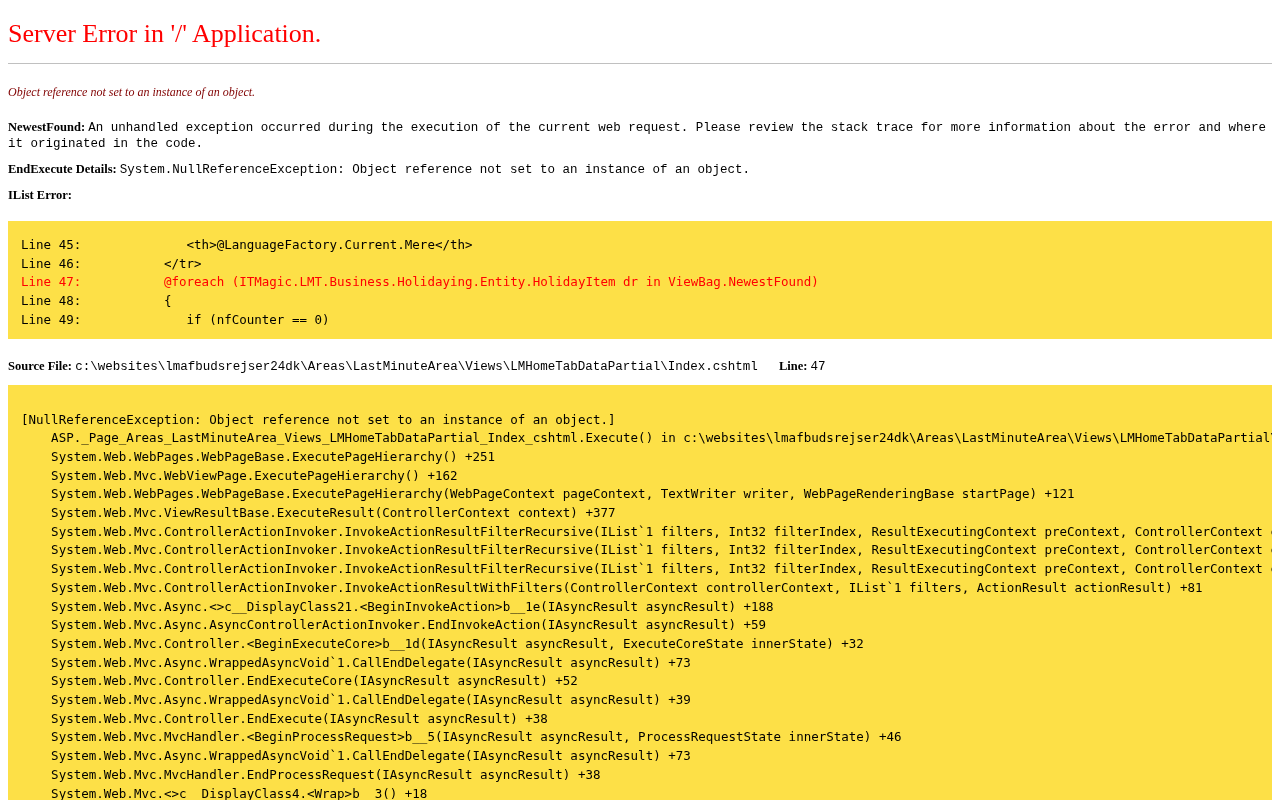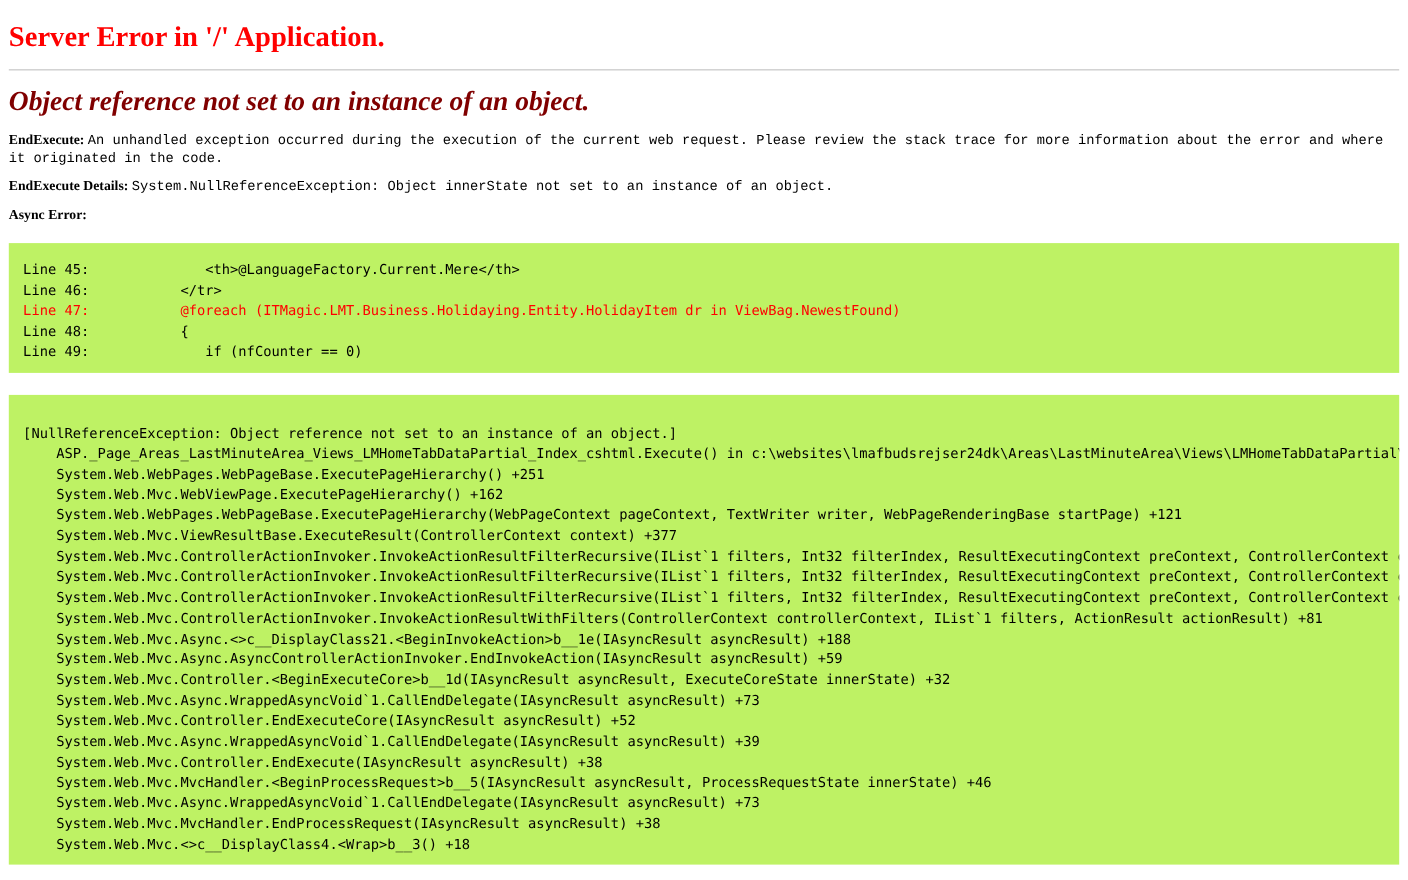--- a/index.html
+++ b/index.html
@@ -9,38 +9,38 @@
     width: 1280px;
     height: 800px;
     overflow: hidden;
   }
   .page {
     padding: 0 8px;
     width: 1264px;
   }
   h1.title {
     font-family: "Liberation Serif", serif;
-    font-weight: bold;
+    font-weight: normal;
     color: #ff0000;
     font-size: 26px;
     line-height: 31px;
     margin: 18px 0 14px 0;
   }
   hr.divider {
     border: none;
     border-top: 1px solid #c0c0c0;
     height: 0;
     margin: 0;
   }
   h2.subtitle {
     font-family: "Liberation Serif", serif;
-    font-weight: bold;
+    font-weight: normal;
     font-style: italic;
     color: #800000;
-    font-size: 25px;
+    font-size: 12px;
     line-height: 23px;
     margin: 17px 0 16px 0;
   }
   p.info {
     font-family: "Liberation Serif", serif;
     font-size: 12.5px;
     line-height: 15px;
     color: #000000;
     margin: 0 0 10px 0;
   }
@@ -49,21 +49,21 @@
     font-weight: bold;
   }
   .sans {
     font-family: Liberation Mono, monospace;
     font-size: 12.5px;
   }
   .line-label-gap {
     margin-left: 18px;
   }
   .codebox {
-    background: #bef264;
+    background: #fde047;
     margin: 18px 0 20px 0;
   }
   .codebox pre {
     margin: 0;
     padding: 15px 13px 9px 13px;
     font-family: "DejaVu Sans Mono", monospace;
     font-size: 12.5px;
     line-height: 18.7px;
     white-space: pre;
     overflow: hidden;
@@ -88,36 +88,42 @@
 
 <div class="page">
 
   <h1 class="title">Server Error in '/' Application.</h1>
 
   <hr class="divider">
 
   <h2 class="subtitle">Object reference not set to an instance of an object.</h2>
 
   <p class="info">
-    <b>EndExecute:</b>
+    <b>NewestFound:</b>
     <span class="sans">An unhandled exception occurred during the execution of the current web request. Please review the stack trace for more information about the error and where it originated in the code.</span>
   </p>
 
   <p class="info">
     <b>EndExecute Details:</b>
-    <span class="sans">System.NullReferenceException: Object innerState not set to an instance of an object.</span>
+    <span class="sans">System.NullReferenceException: Object reference not set to an instance of an object.</span>
   </p>
 
   <p class="info">
-    <b>Async Error:</b>
+    <b>IList Error:</b>
   </p>
 
   <div class="codebox">
     <pre><div class="code-line">Line 45:              &lt;th&gt;@LanguageFactory.Current.Mere&lt;/th&gt;</div><div class="code-line">Line 46:           &lt;/tr&gt;</div><div class="code-line highlight">Line 47:           @foreach (ITMagic.LMT.Business.Holidaying.Entity.HolidayItem dr in ViewBag.NewestFound)</div><div class="code-line">Line 48:           {</div><div class="code-line">Line 49:              if (nfCounter == 0)</div></pre>
   </div>
 
+  <p class="info">
+    <b>Source File:</b>
+    <span class="sans">c:\websites\lmafbudsrejser24dk\Areas\LastMinuteArea\Views\LMHomeTabDataPartial\Index.cshtml</span>
+    <b class="line-label-gap">Line:</b>
+    <span class="sans">47</span>
+  </p>
 
 
   <div class="codebox stack">
     <pre><div class="code-line">[NullReferenceException: Object reference not set to an instance of an object.]</div><div class="code-line">    ASP._Page_Areas_LastMinuteArea_Views_LMHomeTabDataPartial_Index_cshtml.Execute() in c:\websites\lmafbudsrejser24dk\Areas\LastMinuteArea\Views\LMHomeTabDataPartial\Index.cshtml:47</div><div class="code-line">    System.Web.WebPages.WebPageBase.ExecutePageHierarchy() +251</div><div class="code-line">    System.Web.Mvc.WebViewPage.ExecutePageHierarchy() +162</div><div class="code-line">    System.Web.WebPages.WebPageBase.ExecutePageHierarchy(WebPageContext pageContext, TextWriter writer, WebPageRenderingBase startPage) +121</div><div class="code-line">    System.Web.Mvc.ViewResultBase.ExecuteResult(ControllerContext context) +377</div><div class="code-line">    System.Web.Mvc.ControllerActionInvoker.InvokeActionResultFilterRecursive(IList`1 filters, Int32 filterIndex, ResultExecutingContext preContext, ControllerContext controllerContext, ActionResult actionResult) +107</div><div class="code-line">    System.Web.Mvc.ControllerActionInvoker.InvokeActionResultFilterRecursive(IList`1 filters, Int32 filterIndex, ResultExecutingContext preContext, ControllerContext controllerContext, ActionResult actionResult) +107</div><div class="code-line">    System.Web.Mvc.ControllerActionInvoker.InvokeActionResultFilterRecursive(IList`1 filters, Int32 filterIndex, ResultExecutingContext preContext, ControllerContext controllerContext, ActionResult actionResult) +107</div><div class="code-line">    System.Web.Mvc.ControllerActionInvoker.InvokeActionResultWithFilters(ControllerContext controllerContext, IList`1 filters, ActionResult actionResult) +81</div><div class="code-line">    System.Web.Mvc.Async.&lt;&gt;c__DisplayClass21.&lt;BeginInvokeAction&gt;b__1e(IAsyncResult asyncResult) +188</div><div class="code-line">    System.Web.Mvc.Async.AsyncControllerActionInvoker.EndInvokeAction(IAsyncResult asyncResult) +59</div><div class="code-line">    System.Web.Mvc.Controller.&lt;BeginExecuteCore&gt;b__1d(IAsyncResult asyncResult, ExecuteCoreState innerState) +32</div><div class="code-line">    System.Web.Mvc.Async.WrappedAsyncVoid`1.CallEndDelegate(IAsyncResult asyncResult) +73</div><div class="code-line">    System.Web.Mvc.Controller.EndExecuteCore(IAsyncResult asyncResult) +52</div><div class="code-line">    System.Web.Mvc.Async.WrappedAsyncVoid`1.CallEndDelegate(IAsyncResult asyncResult) +39</div><div class="code-line">    System.Web.Mvc.Controller.EndExecute(IAsyncResult asyncResult) +38</div><div class="code-line">    System.Web.Mvc.MvcHandler.&lt;BeginProcessRequest&gt;b__5(IAsyncResult asyncResult, ProcessRequestState innerState) +46</div><div class="code-line">    System.Web.Mvc.Async.WrappedAsyncVoid`1.CallEndDelegate(IAsyncResult asyncResult) +73</div><div class="code-line">    System.Web.Mvc.MvcHandler.EndProcessRequest(IAsyncResult asyncResult) +38</div><div class="code-line">    System.Web.Mvc.&lt;&gt;c__DisplayClass4.&lt;Wrap&gt;b__3() +18</div></pre>
   </div>
 
 </div>
 
 </body></html>

